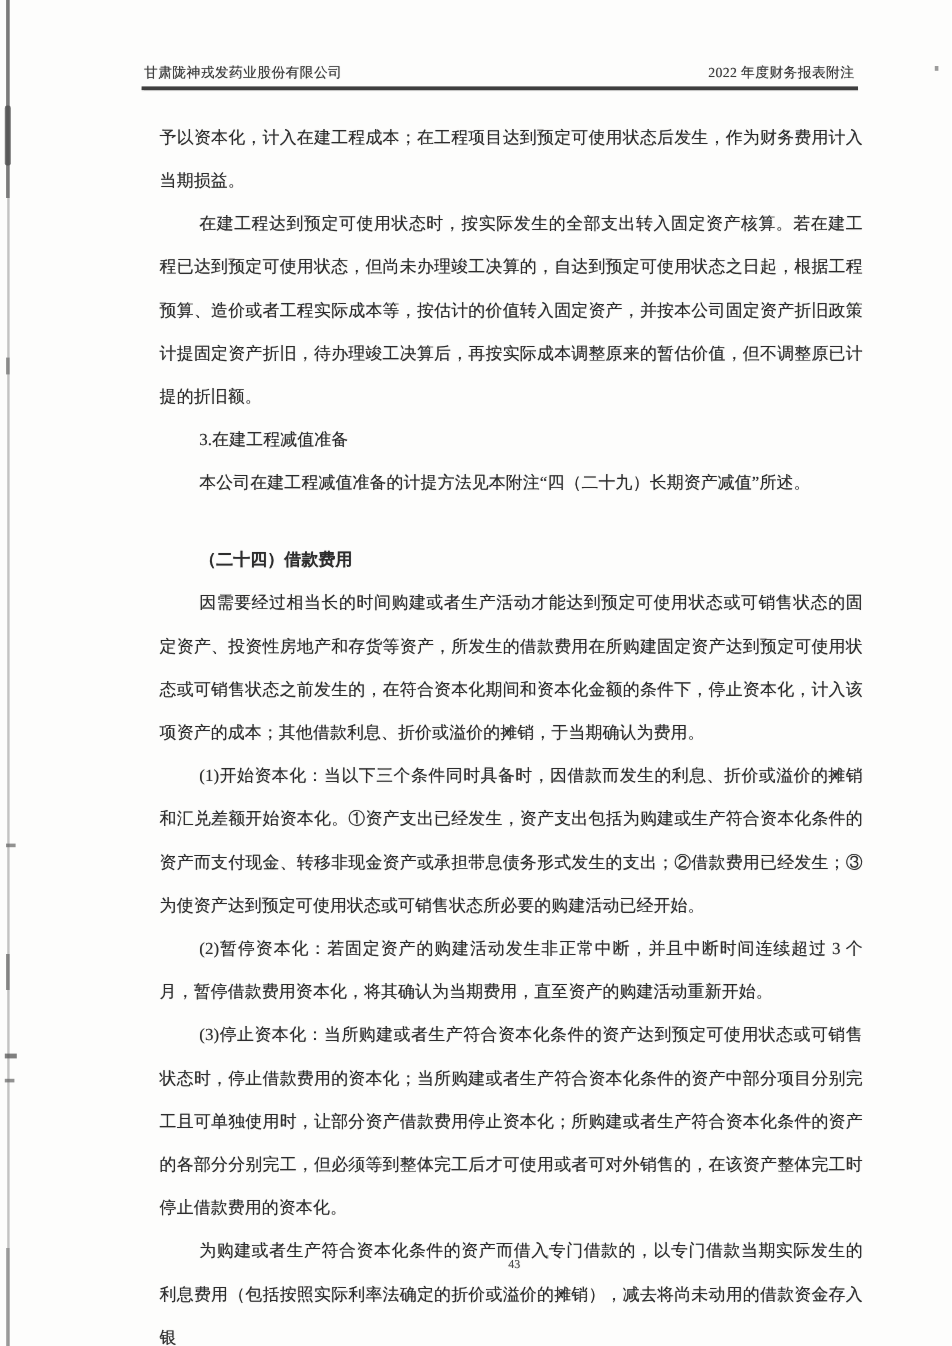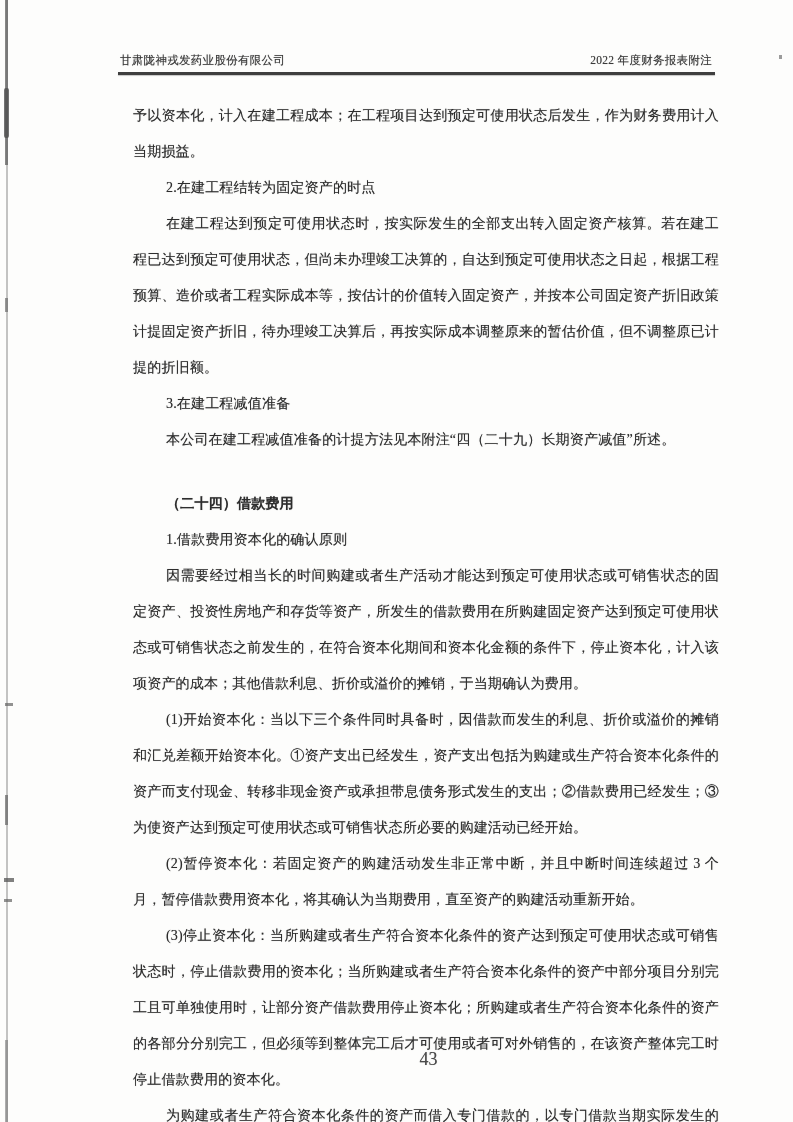--- a/index.html
+++ b/index.html
@@ -80,21 +80,21 @@
   .content p.indent { text-indent: 33px; }
   .content p.bold { font-weight: bold; margin-top: 28px; }
 
   
   .footer {
     position: absolute;
     top: 1049px;
     left: 0;
     width: 793px;
     text-align: center;
-    font-size: 18px;
+    font-size: 10px;
     color: #4a4a4a;
     text-shadow: 0 0 0.7px rgba(70,70,70,0.5);
   }
   .footer .num { display: inline-block; transform: translateX(32px); }
 </style>
 </head>
 <body>
 
 <div id="page">
 
@@ -111,26 +111,24 @@
   <div class="edge-seg speck-b"></div>
 
   <div class="header">
     <span>甘肃陇神戎发药业股份有限公司</span>
     <span>2022 年度财务报表附注</span>
   </div>
   <div class="header-rule"></div>
 
   <div class="content" id="content">
       <p class="">予以资本化，计入在建工程成本；在工程项目达到预定可使用状态后发生，作为财务费用计入当期损益。</p>
-      <p class="indent">2.在建工程结转为固定资产的时点</p>
       <p class="indent">在建工程达到预定可使用状态时，按实际发生的全部支出转入固定资产核算。若在建工程已达到预定可使用状态，但尚未办理竣工决算的，自达到预定可使用状态之日起，根据工程预算、造价或者工程实际成本等，按估计的价值转入固定资产，并按本公司固定资产折旧政策计提固定资产折旧，待办理竣工决算后，再按实际成本调整原来的暂估价值，但不调整原已计提的折旧额。</p>
       <p class="indent">3.在建工程减值准备</p>
       <p class="indent">本公司在建工程减值准备的计提方法见本附注“四（二十九）长期资产减值”所述。</p>
       <p class="indent bold">（二十四）借款费用</p>
-      <p class="indent">1.借款费用资本化的确认原则</p>
       <p class="indent">因需要经过相当长的时间购建或者生产活动才能达到预定可使用状态或可销售状态的固定资产、投资性房地产和存货等资产，所发生的借款费用在所购建固定资产达到预定可使用状态或可销售状态之前发生的，在符合资本化期间和资本化金额的条件下，停止资本化，计入该项资产的成本；其他借款利息、折价或溢价的摊销，于当期确认为费用。</p>
       <p class="indent">(1)开始资本化：当以下三个条件同时具备时，因借款而发生的利息、折价或溢价的摊销和汇兑差额开始资本化。①资产支出已经发生，资产支出包括为购建或生产符合资本化条件的资产而支付现金、转移非现金资产或承担带息债务形式发生的支出；②借款费用已经发生；③为使资产达到预定可使用状态或可销售状态所必要的购建活动已经开始。</p>
       <p class="indent">(2)暂停资本化：若固定资产的购建活动发生非正常中断，并且中断时间连续超过 3 个月，暂停借款费用资本化，将其确认为当期费用，直至资产的购建活动重新开始。</p>
       <p class="indent">(3)停止资本化：当所购建或者生产符合资本化条件的资产达到预定可使用状态或可销售状态时，停止借款费用的资本化；当所购建或者生产符合资本化条件的资产中部分项目分别完工且可单独使用时，让部分资产借款费用停止资本化；所购建或者生产符合资本化条件的资产的各部分分别完工，但必须等到整体完工后才可使用或者可对外销售的，在该资产整体完工时停止借款费用的资本化。</p>
       <p class="indent">为购建或者生产符合资本化条件的资产而借入专门借款的，以专门借款当期实际发生的利息费用（包括按照实际利率法确定的折价或溢价的摊销），减去将尚未动用的借款资金存入银</p>
     </div>
 
   <div class="footer">
     <span class="num">43</span>
   </div>

